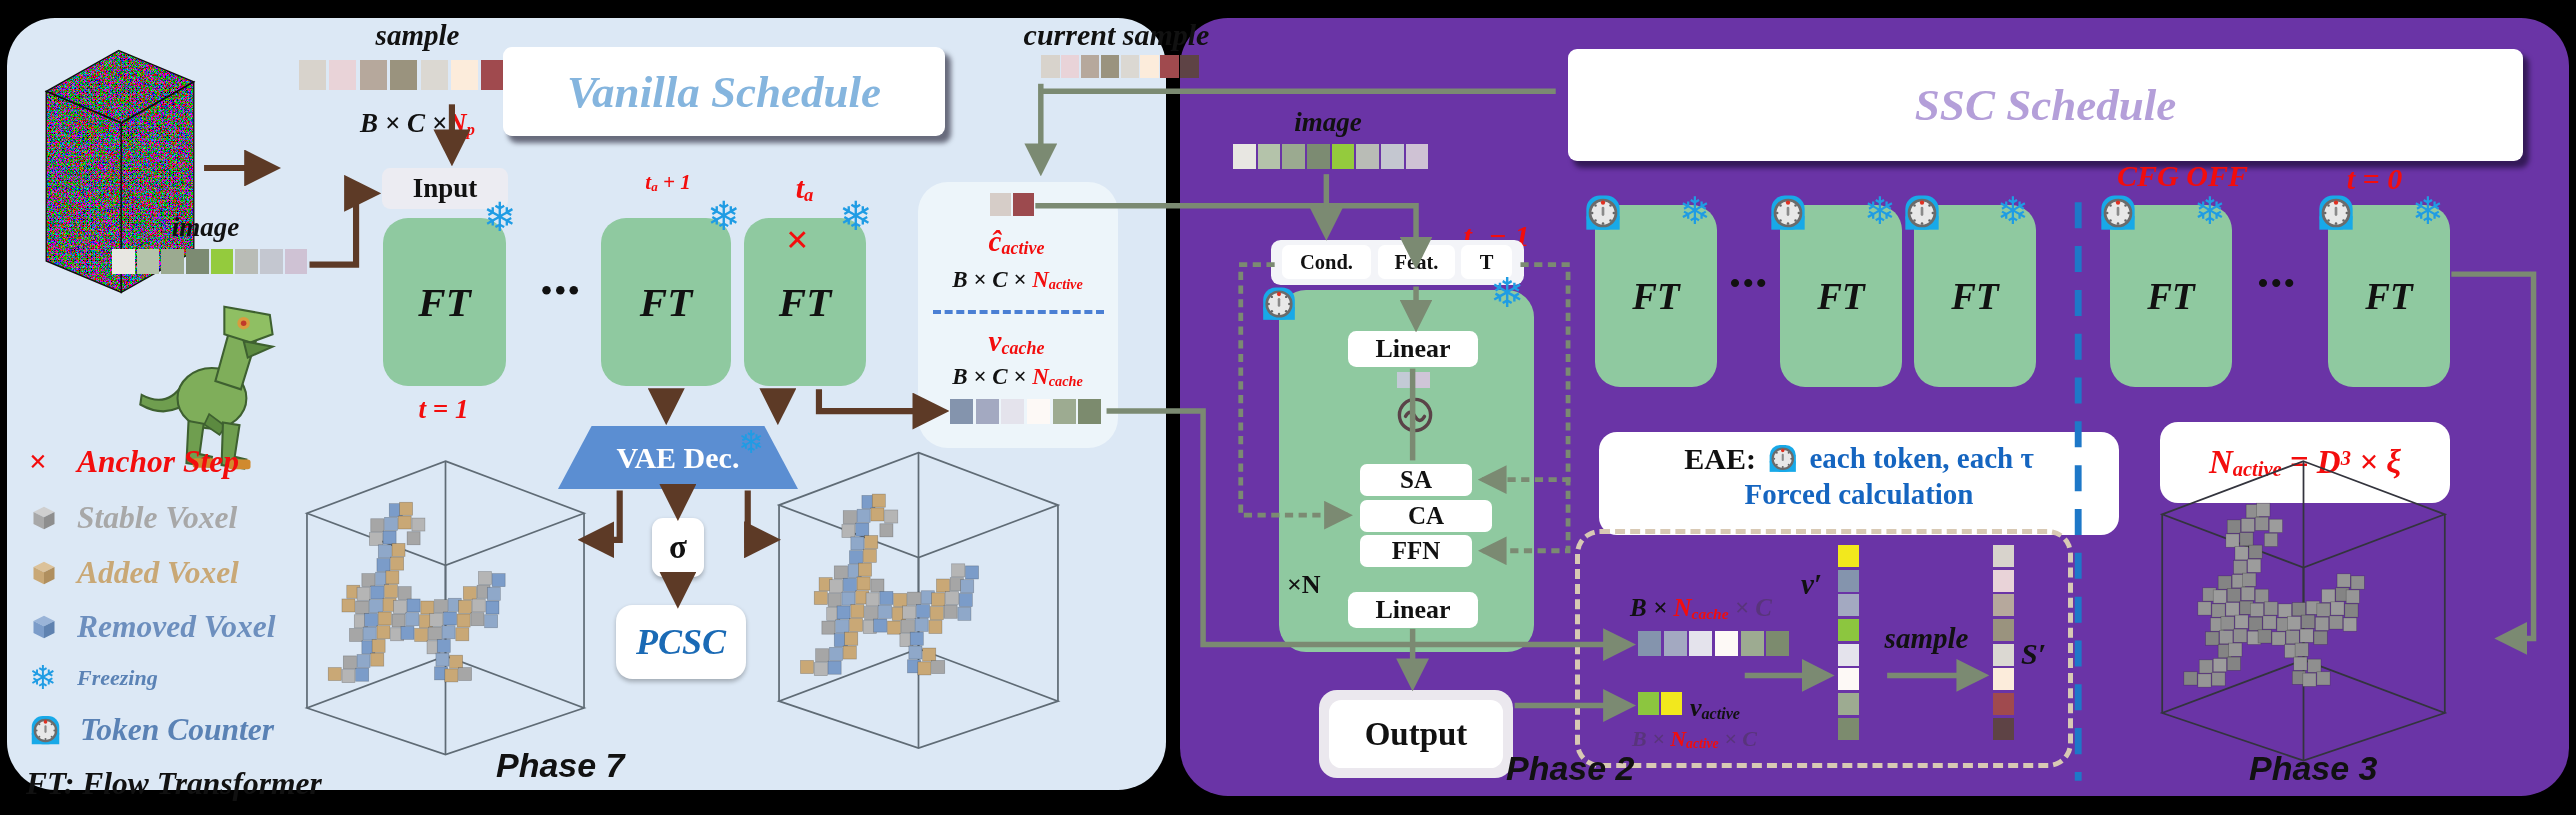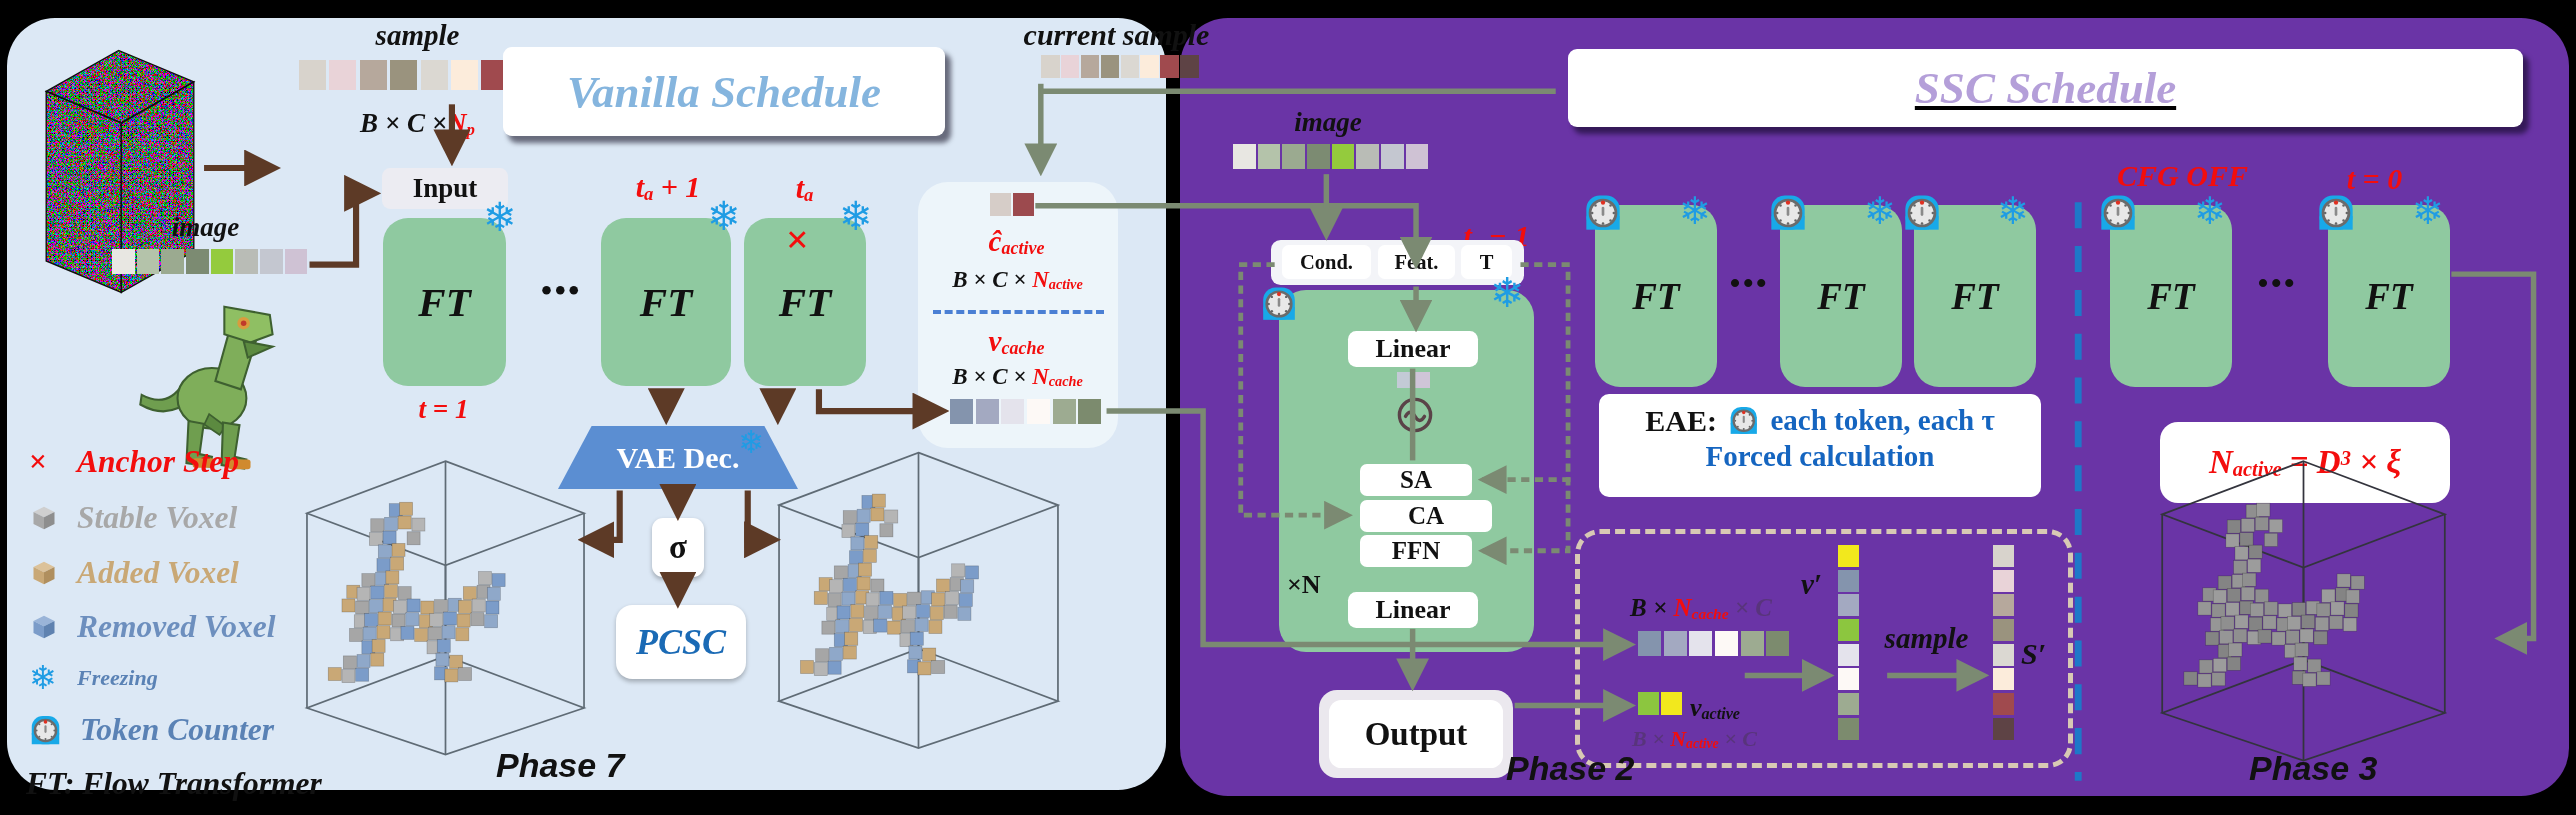--- a/index.html
+++ b/index.html
@@ -141,21 +141,21 @@
     <div class="math ctr ftlabel" style="font-size:41px;color:#111;">FT</div>
   </div>
   <div class="ftblock" style="left:744px;top:218px;width:122px;height:168px;">
     <div class="math ctr ftlabel" style="font-size:41px;color:#111;">FT</div>
   </div>
   <div class="snow" style="left:483px;top:197px;font-size:40px;">❄</div>
   <div class="snow" style="left:707px;top:196px;font-size:40px;">❄</div>
   <div class="snow" style="left:839px;top:196px;font-size:40px;">❄</div>
   <div class="abs ctr" style="left:524px;top:273px;width:75px;font-size:31.5px;font-weight:bold;color:#111;letter-spacing:2.7px;">•••</div>
 
-  <div class="abs math ctr" style="left:603px;top:170px;width:130px;font-size:30px;color:#f30d0d;">
+  <div class="abs math ctr" style="left:603px;top:170px;width:130px;font-size:21px;color:#f30d0d;">
     <span><span>t</span><sub>a</sub><span> + 1</span></span>
   </div>
   <div class="abs math ctr" style="left:753px;top:171px;width:103px;font-size:30px;color:#f30d0d;">
     <span><span>t</span><sub>a</sub></span>
   </div>
   <div class="abs" style="left:786px;top:220px;font-size:40px;font-weight:bold;color:#f30d0d;line-height:1;">×</div>
 
   <div class="abs math ctr" style="left:375px;top:394px;width:137px;font-size:27px;color:#f30d0d;">t = 1</div>
 
   <div class="abs" style="left:558px;top:426px;width:240px;height:63px;background:#5b8ed2;-webkit-clip-path:polygon(14% 0,86% 0,100% 100%,0% 100%);clip-path:polygon(14% 0,86% 0,100% 100%,0% 100%);">
@@ -411,21 +411,21 @@
       <i style="background: rgb(216, 211, 204);"></i>
       <i style="background: rgb(233, 211, 216);"></i>
       <i style="background: rgb(182, 168, 156);"></i>
       <i style="background: rgb(154, 147, 126);"></i>
       <i style="background: rgb(219, 216, 210);"></i>
       <i style="background: rgb(252, 236, 219);"></i>
       <i style="background: rgb(160, 74, 78);"></i>
       <i style="background: rgb(94, 67, 69);"></i>
     </div>
 
-  <div class="titlebox ctr" style="left:1568px;top:49px;width:955px;height:78px;text-decoration:underline;">
+  <div class="titlebox ctr" style="left:1568px;top:49px;width:955px;height:112px;">
     <span class="math" style="font-size:45px;color:#b49fd9;">SSC Schedule</span>
   </div>
 
   <div class="abs math ctr" style="left:1270px;top:107px;width:116px;font-size:27px;color:#111;">image</div>
   <div class="abs trow tr-image" style="left:1233px;top:144px;">
       <i style="background: rgb(232, 231, 226);"></i>
       <i style="background: rgb(180, 195, 170);"></i>
       <i style="background: rgb(155, 170, 144);"></i>
       <i style="background: rgb(124, 139, 114);"></i>
       <i style="background: rgb(148, 203, 61);"></i>
@@ -484,21 +484,21 @@
       <use href="#timerSym"></use>
     </svg>
   <svg class="timer" style="left:1902px;top:193px;" width="40" height="40" viewBox="0 0 58 58">
       <use href="#timerSym"></use>
     </svg>
   <div class="snow" style="left:1679px;top:192px;font-size:38px;">❄</div>
   <div class="snow" style="left:1864px;top:192px;font-size:38px;">❄</div>
   <div class="snow" style="left:1997px;top:192px;font-size:38px;">❄</div>
   <div class="abs ctr" style="left:1712px;top:266px;width:75px;font-size:30px;font-weight:bold;color:#111;letter-spacing:2.7px;">•••</div>
 
-  <div class="abs whitebox" style="left:1599px;top:394px;width:442px;height:103px;border-radius:10px;box-shadow:none;">
+  <div class="abs whitebox" style="left:1599px;top:432px;width:520px;height:103px;border-radius:18px;box-shadow:none;">
     <div style="display:flex;align-items:center;justify-content:center;gap:11px;margin-top:9.6px;">
       <span class="serif-b" style="font-size:30px;color:#111;">EAE:</span>
       <svg width="31.5" height="31.5" viewBox="0 0 46 46">
           <use href="#timerSym"></use>
         </svg>
       <span class="serif-b" style="font-size:29px;color:#1565c0;">each token, each τ</span>
     </div>
     <div class="serif-b ctr" style="font-size:29px;color:#1565c0;margin-top:2.7px;">Forced calculation</div>
   </div>
 

